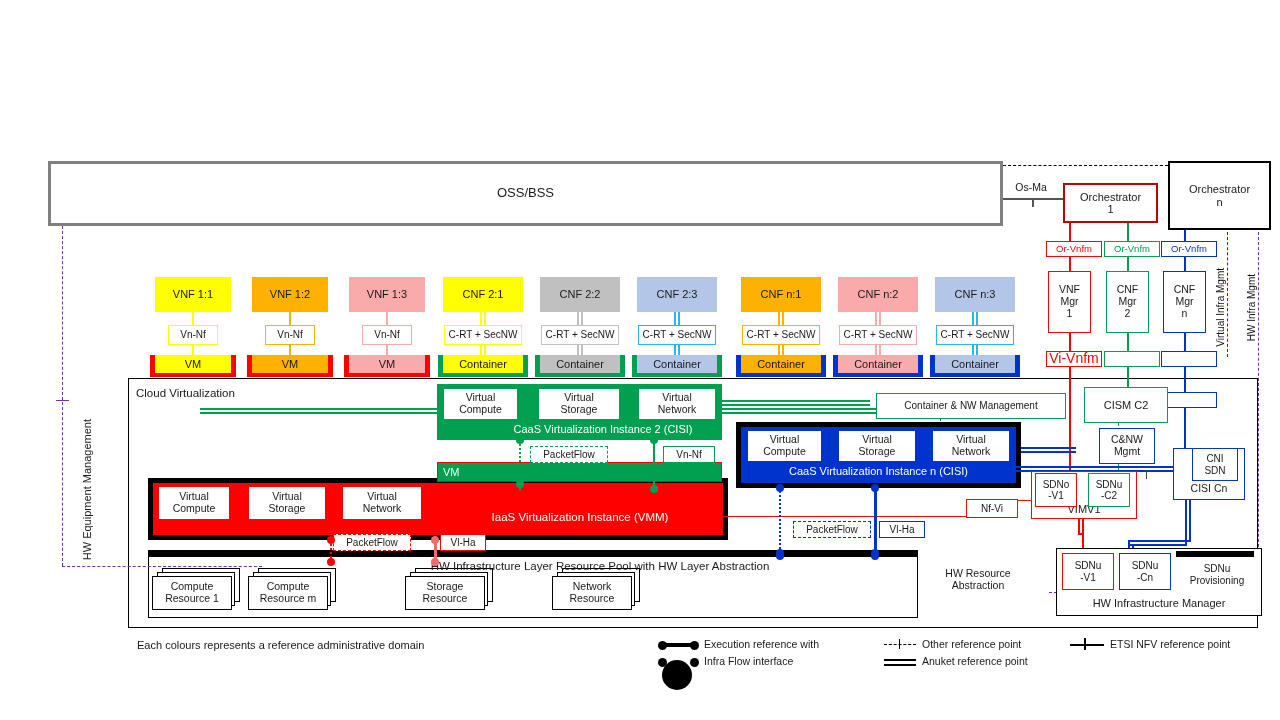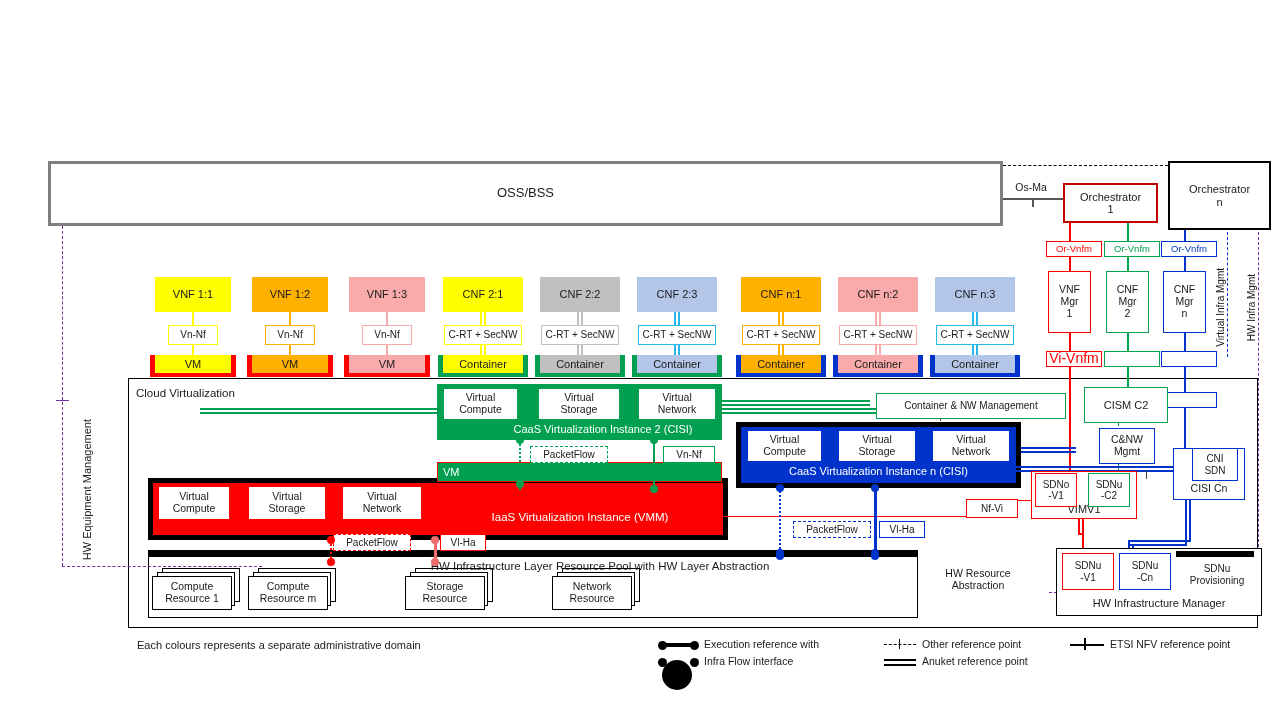--- a/index.html
+++ b/index.html
@@ -405,21 +405,21 @@
     <div class="box " style="left: 1119px; top: 553px; width: 52px; height: 37px; background: rgb(255, 255, 255); border: 1.4px solid rgb(0, 51, 204); font-size: 10px; z-index: 28; flex-direction: column;">
       <span>SDNu</span>
       <span>-Cn</span>
     </div>
     <div class="box " style="left: 1176px; top: 551px; width: 78px; height: 6px; background: rgb(0, 0, 0); z-index: 28;"></div>
     <div class="box " style="left: 1176px; top: 558px; width: 82px; height: 33px; background: rgb(255, 255, 255); font-size: 10px; z-index: 28; flex-direction: column;">
       <span>SDNu</span>
       <span>Provisioning</span>
     </div>
     <div class="box " style="left: 137px; top: 636px; width: 400px; height: 18px; font-size: 11px; z-index: 30; justify-content: flex-start;">
-      <span>Each colours represents a separate administrative domain</span>
+      <span>Each colours represents a reference administrative domain</span>
     </div>
     <div class="dot" style="left: 657.5px; top: 640.5px; width: 9px; height: 9px; background: rgb(0, 0, 0); z-index: 60;"></div>
     <div class="ln" style="left: 662px; top: 643px; width: 30px; height: 4px; background: rgb(0, 0, 0); z-index: 31;"></div>
     <div class="dot" style="left: 689.5px; top: 640.5px; width: 9px; height: 9px; background: rgb(0, 0, 0); z-index: 60;"></div>
     <div class="box " style="left: 704px; top: 637px; width: 170px; height: 16px; font-size: 10.5px; z-index: 31; justify-content: flex-start;">
       <span>Execution reference with</span>
     </div>
     <div class="dot" style="left: 657.5px; top: 657.5px; width: 9px; height: 9px; background: rgb(0, 0, 0); z-index: 60;"></div>
     <div class="ln" style="left: 662px; top: 660px; width: 0px; height: 3.4px; background: none; z-index: 31; border-left: 30px dotted rgb(0, 0, 0);"></div>
     <div class="dot" style="left: 689.5px; top: 657.5px; width: 9px; height: 9px; background: rgb(0, 0, 0); z-index: 60;"></div>

